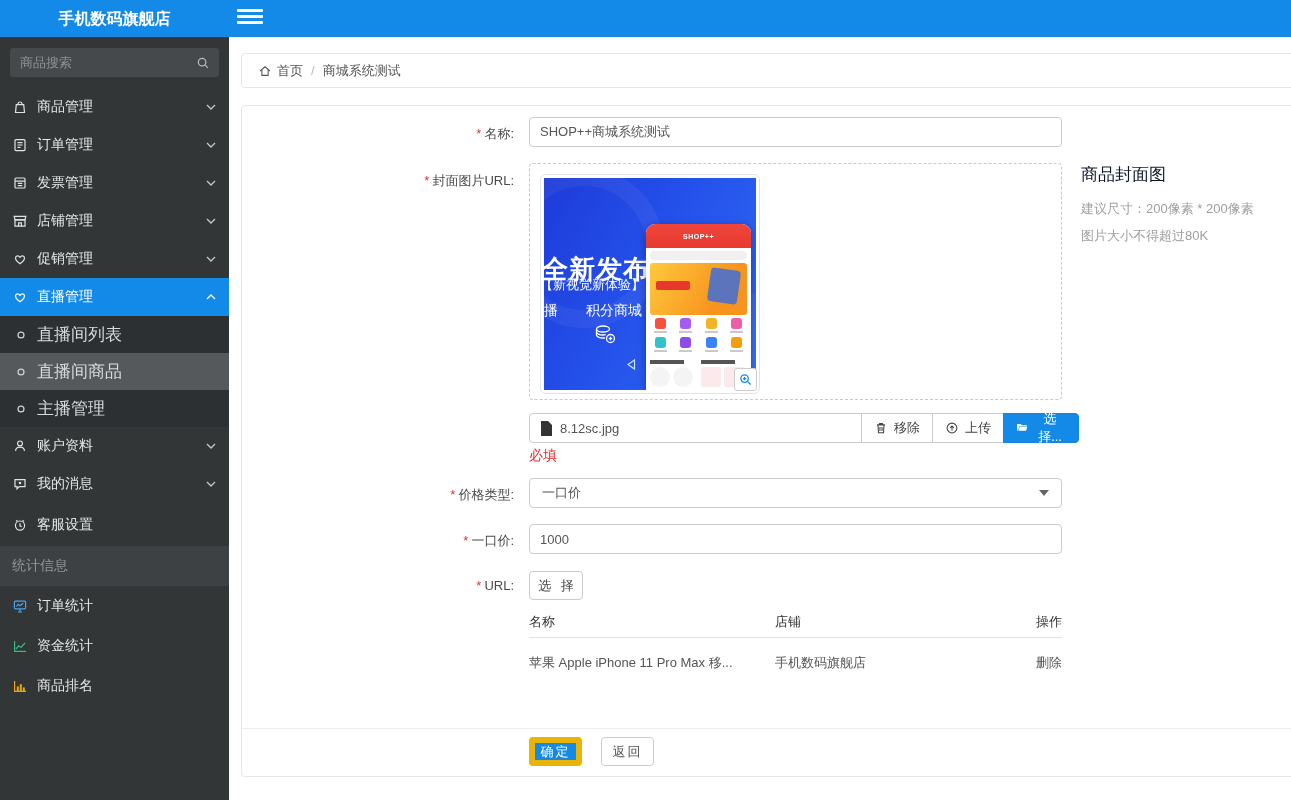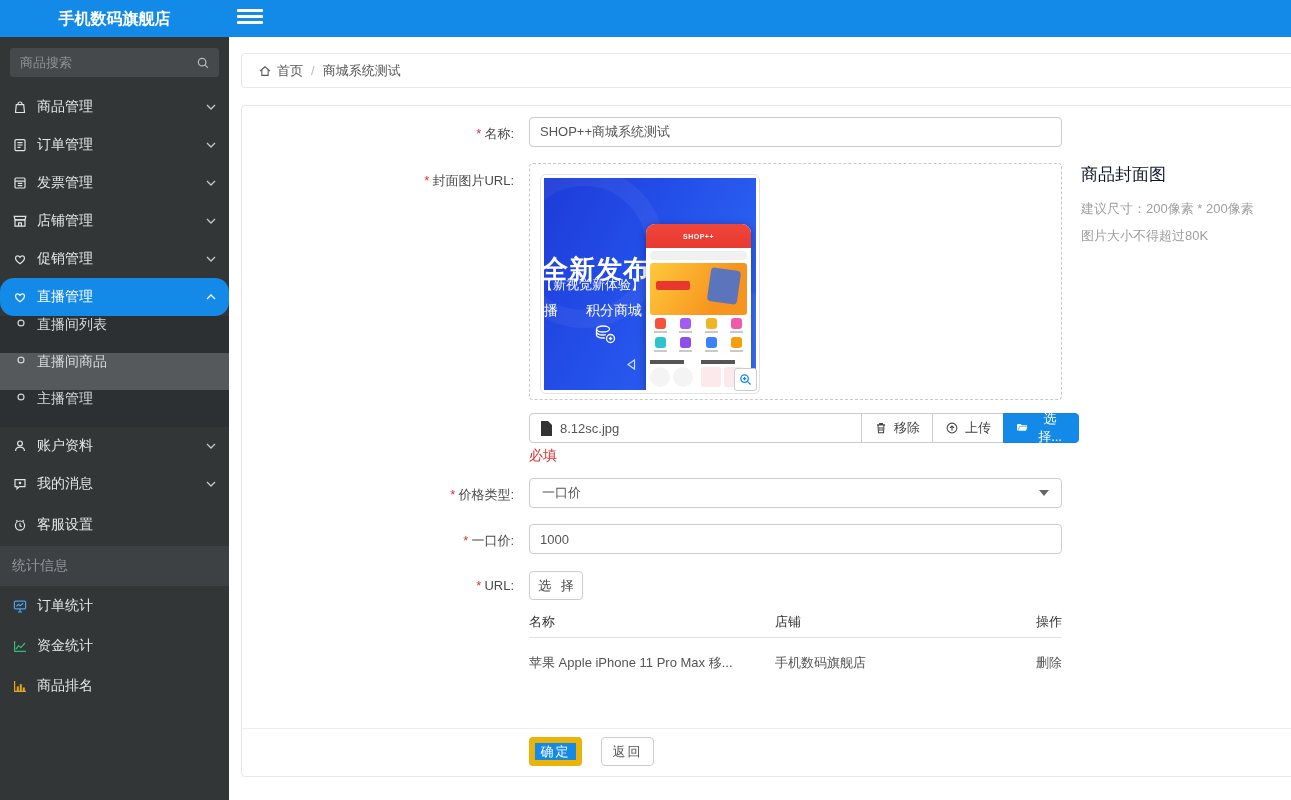--- a/index.html
+++ b/index.html
@@ -19,24 +19,24 @@
   .sb-search { position:absolute; left:10px; top:11px; width:209px; height:29px; background:#46494b;
                border-radius:3px; display:flex; align-items:center; padding:0 10px; }
   .sb-search input { flex:1; background:transparent; border:none; outline:none; color:#cfd3d5; font-size:13px; }
   .sb-search input::placeholder { color:#8f9396; }
   .sb-search .icon { color:#b9bdbf; }
   .nav { position:absolute; left:0; top:51px; width:229px; }
   .nav-item { height:38px; display:flex; align-items:center; padding:0 12px; font-size:14px; cursor:pointer; }
   .nav-item .icon { width:16px; height:16px; margin-right:9px; color:#dfe3e5; flex:0 0 16px; }
   .nav-item .lbl { flex:1; }
   .nav-item .chev { color:#c4c9cc; }
-  .nav-item.active { background:#1389e8; color:#fff;border-radius:14px; }
+  .nav-item.active { background:#1389e8; color:#fff; }
   .nav-item.active .icon,.nav-item.active .chev { color:#fff; }
   .submenu { background:#2c3032; }
-  .sub-item { height:37px; display:flex; align-items:flex-start; padding:0 14px; font-size:14px; color:#d7dadc; cursor:pointer; }
+  .sub-item { height:37px; display:flex; align-items:center; padding:0 14px; font-size:17px; color:#d7dadc; cursor:pointer; }
   .sub-item .icon { width:14px; height:14px; margin-right:9px; color:#cfd3d5; flex:0 0 14px; }
   .sub-item.selected { background:#56595b; }
   .nav-item.tall { height:43px; }
   .section-head { height:40px; display:flex; align-items:center; padding:0 12px; background:#3d4144;
                   color:#90979b; font-size:14px; margin-top:0; }
   .stat-item { height:40px; display:flex; align-items:center; padding:0 12px; font-size:14px; cursor:pointer; }
   .stat-item .icon { width:16px; height:16px; margin-right:9px; flex:0 0 16px; }
   .ic-blue { color:#4aa3ef; } .ic-green { color:#35b97c; } .ic-yellow { color:#e5a816; }
 
   

